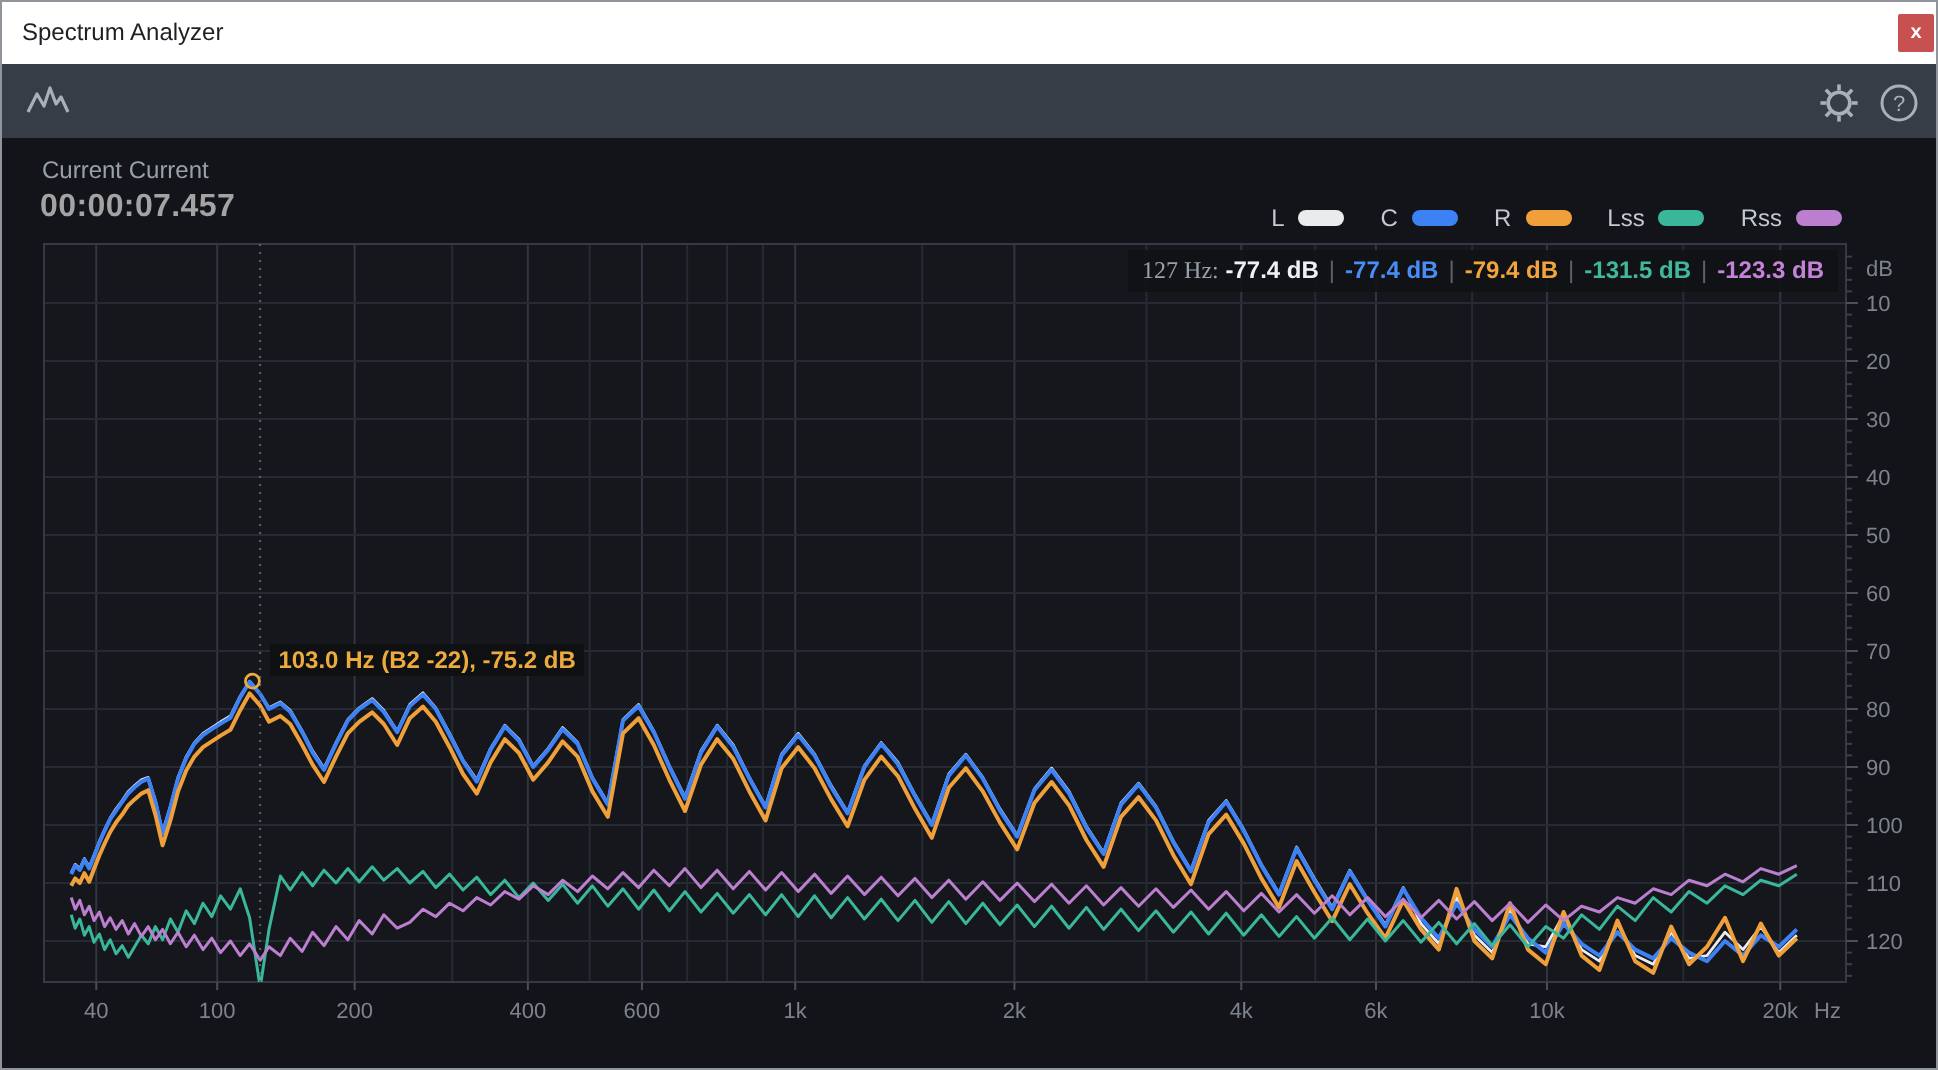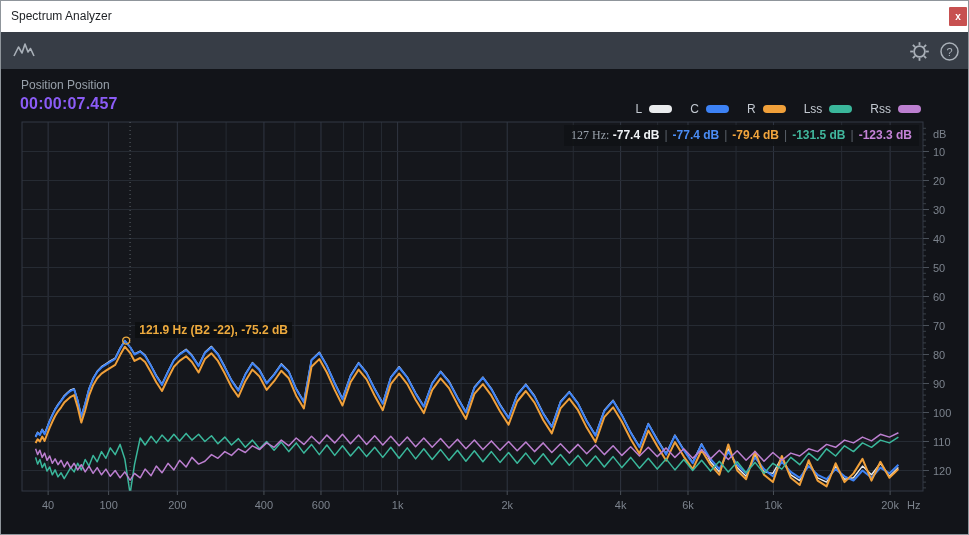--- a/index.html
+++ b/index.html
@@ -13,21 +13,21 @@
              color:#fff;font-size:10px;font-weight:bold;text-align:center;line-height:19px;
              border-radius:1px;cursor:pointer;}
   
   .toolbar{position:absolute;left:0;top:31px;width:100%;height:37px;background:#373d46;}
   .tb-icon{position:absolute;top:8px;}
   .spectrum-ic{left:11px;}
   .gear-ic{right:38px;top:9px;cursor:pointer;}
   .help-ic{right:8px;top:9px;cursor:pointer;}
   
   .pos-label{position:absolute;left:20px;top:77px;font-size:12px;color:#98a0aa;}
-  .pos-time{position:absolute;left:19px;top:94px;font-size:16px;font-weight:600;color:#8b5cf6;letter-spacing:.2px;}
+  .pos-time{position:absolute;left:19px;top:94px;font-size:16px;font-weight:600;color:#a3a3a3;letter-spacing:.2px;}
   
   .legend{position:absolute;top:101px;right:47px;display:flex;align-items:center;gap:18px;}
   .legend .item{display:flex;align-items:center;gap:7px;cursor:pointer;}
   .legend .lab{font-size:12px;color:#c3c9d1;}
   .legend .pill{width:23px;height:8px;border-radius:4px;display:inline-block;}
   
   .readout{position:absolute;top:124px;right:49px;font-size:12px;font-weight:600;
            background:rgba(16,18,22,.92);padding:3px 7px;white-space:nowrap;}
   .readout .fr{color:#99a1ab;font-weight:400;font-family:Liberation Serif, serif;}
   .readout .sep{color:#5b626b;font-weight:400;margin:0 5px;}
@@ -71,21 +71,21 @@
       </svg>
     </span>
     <span class="tb-icon help-ic">
       <svg width="21" height="21" viewBox="0 0 21 21">
         <circle cx="10.5" cy="10.5" r="8.5" fill="none" stroke="#a9b0b8" stroke-width="1.5"></circle>
         <text x="10.5" y="14.6" text-anchor="middle" font-size="11" fill="#a9b0b8">?</text>
       </svg>
     </span>
   </div>
 
-  <div class="pos-label">Position Position</div>
+  <div class="pos-label">Current Current</div>
   <div class="pos-time">00:00:07.457</div>
 
   <div class="legend">
       <div class="item">
         <span class="lab">L</span>
         <span class="pill" style="background: rgb(233, 235, 237);"></span>
       </div>
       <div class="item">
         <span class="lab">C</span>
         <span class="pill" style="background: rgb(61, 130, 245);"></span>
@@ -262,15 +262,15 @@
       <text x="932" y="415.5" text-anchor="start" font-size="11" fill="#7c838d">100</text>
       <line x1="922" y1="440.5" x2="928" y2="440.5" stroke="#4a515a" stroke-width="1"></line>
       <text x="932" y="444.5" text-anchor="start" font-size="11" fill="#7c838d">110</text>
       <line x1="922" y1="469.5" x2="928" y2="469.5" stroke="#4a515a" stroke-width="1"></line>
       <text x="932" y="473.5" text-anchor="start" font-size="11" fill="#7c838d">120</text>
       <text x="932" y="137" text-anchor="start" font-size="11" fill="#7c838d">dB</text>
     </svg>
 
   <div class="readout"><span class="fr">127 Hz:</span> <span style="color: rgb(238, 241, 244);">-77.4 dB</span><span class="sep">|</span><span style="color: rgb(74, 141, 246);">-77.4 dB</span><span class="sep">|</span><span style="color: rgb(242, 165, 60);">-79.4 dB</span><span class="sep">|</span><span style="color: rgb(65, 183, 157);">-131.5 dB</span><span class="sep">|</span><span style="color: rgb(197, 131, 216);">-123.3 dB</span></div>
 
-  <div class="annotation" style="left: 134.213px; top: 320.58px;">121.9 Hz (B2 -22), -75.2 dB</div>
+  <div class="annotation" style="left: 134.213px; top: 320.58px;">103.0 Hz (B2 -22), -75.2 dB</div>
 
 </div>
 
 </body></html>

